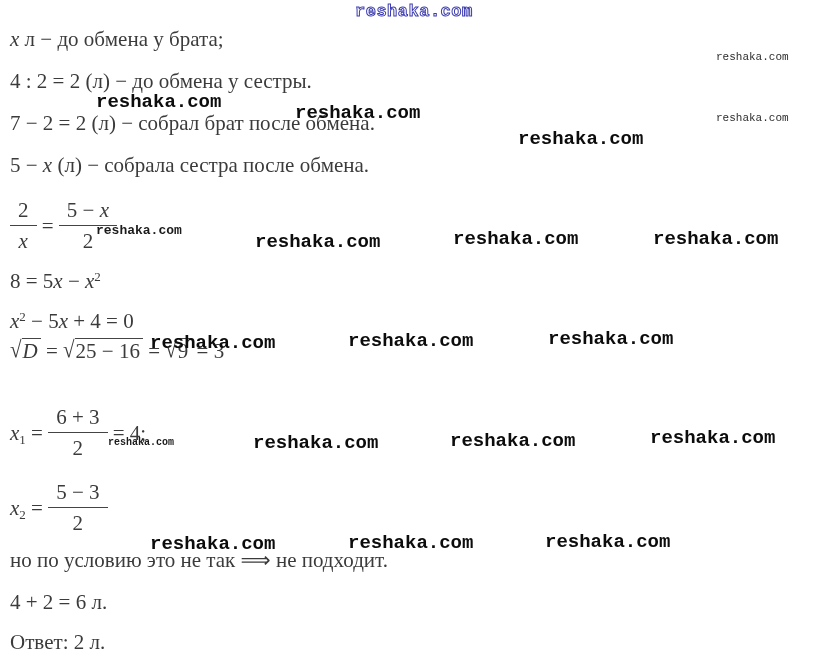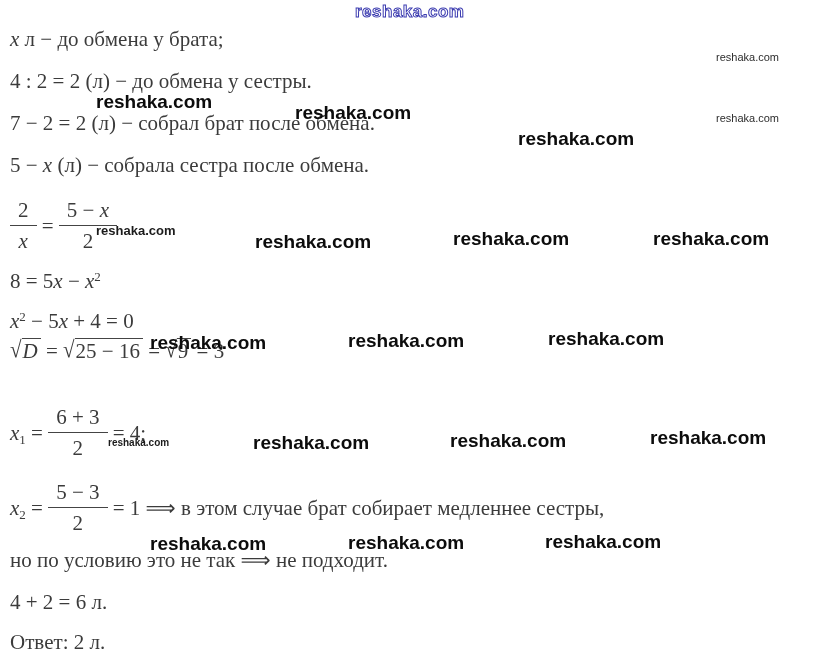--- a/index.html
+++ b/index.html
@@ -13,21 +13,21 @@
   .pre{white-space:pre;}
   .frac{display:inline-block;text-align:center;vertical-align:middle;}
   .fr-num{display:block;border-bottom:1.6px solid #444;padding:0 8px 2px;}
   .fr-den{display:block;padding-top:2px;}
   .sqrt{display:inline-block;white-space:nowrap;}
   .radsign{display:inline-block;transform:scaleY(1.12);transform-origin:bottom;}
   .radicand{border-top:1.6px solid #444;padding:0 3px 0 1px;}
   sub,sup{font-size:0.62em;line-height:0;}
   sub{vertical-align:-0.3em;}
   sup{vertical-align:0.55em;}
-  .wm{position:absolute;font-family:Liberation Sans, sans-serif;white-space:nowrap;}
+  .wm{position:absolute;font-family:Liberation Mono, monospace;white-space:nowrap;}
   .wm-bold{font-weight:700;font-size:19px;color:#0c0c0c;}
   .wm-small{font-weight:400;font-size:11px;color:#2d2d2d;}
   .wm-mid{font-weight:600;font-size:13px;color:#1b1b1b;}
   .wm-tiny{font-weight:700;font-size:10px;color:#1b1b1b;}
   .wm-outline{font-weight:700;font-size:17px;color:#8a8ad0;letter-spacing:0.5px;}
   @supports (-webkit-text-stroke: 1px #000){
     .wm-outline{color:#ffffff;-webkit-text-stroke:1px #3c3cb0;}
   }
 </style>
 </head>
@@ -71,21 +71,20 @@
   <span class="pre"> = 4;</span>
 </div>
 
 <div class="ln row" style="top:479px">
   <span><span class="it">x</span><sub>2</sub></span>
   <span class="pre"> = </span>
   <span class="frac">
     <span class="fr-num">5 − 3</span>
     <span class="fr-den">2</span>
   </span>
-  <span class="pre"> = 1 ⟹ в этом случае брат собирает медленнее сестры,</span>
 </div>
 
 <div class="ln" style="top:547px"><span>но по условию это не так ⟹ не подходит.</span></div>
 
 <div class="ln" style="top:589px"><span>4 + 2 = 6 л.</span></div>
 
 <div class="ln" style="top:629px"><span>Ответ: 2 л.</span></div>
 
 <div class="wm wm-outline" style="left:355px;top:2px">reshaka.com</div>
 <div class="wm wm-small" style="left:716px;top:51px">reshaka.com</div>

